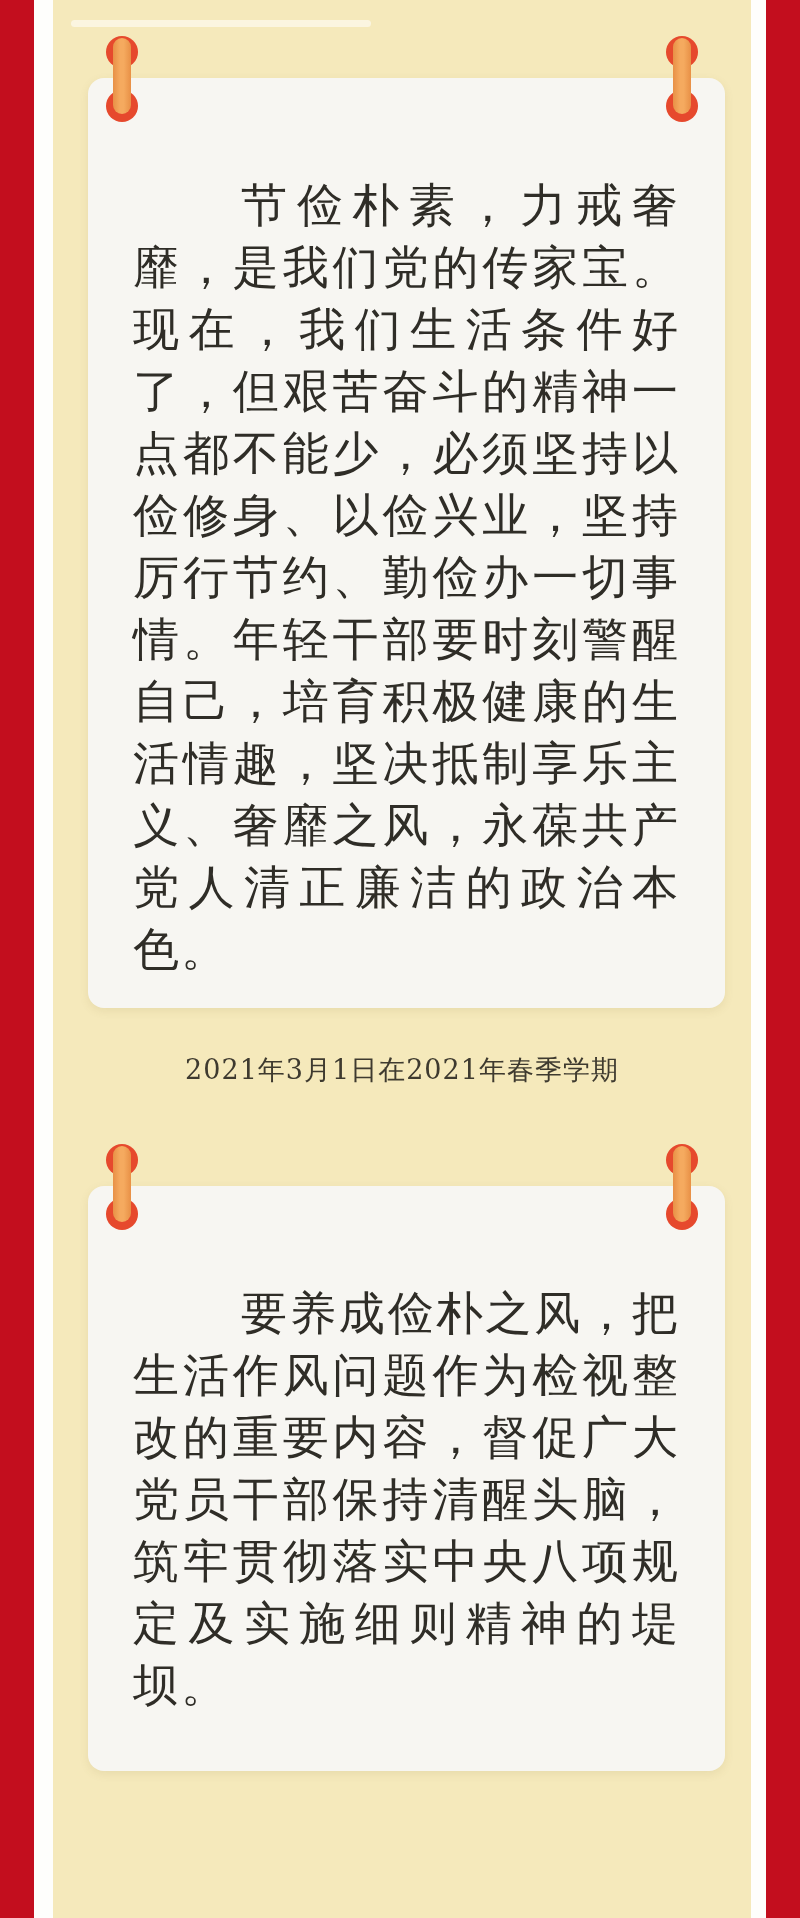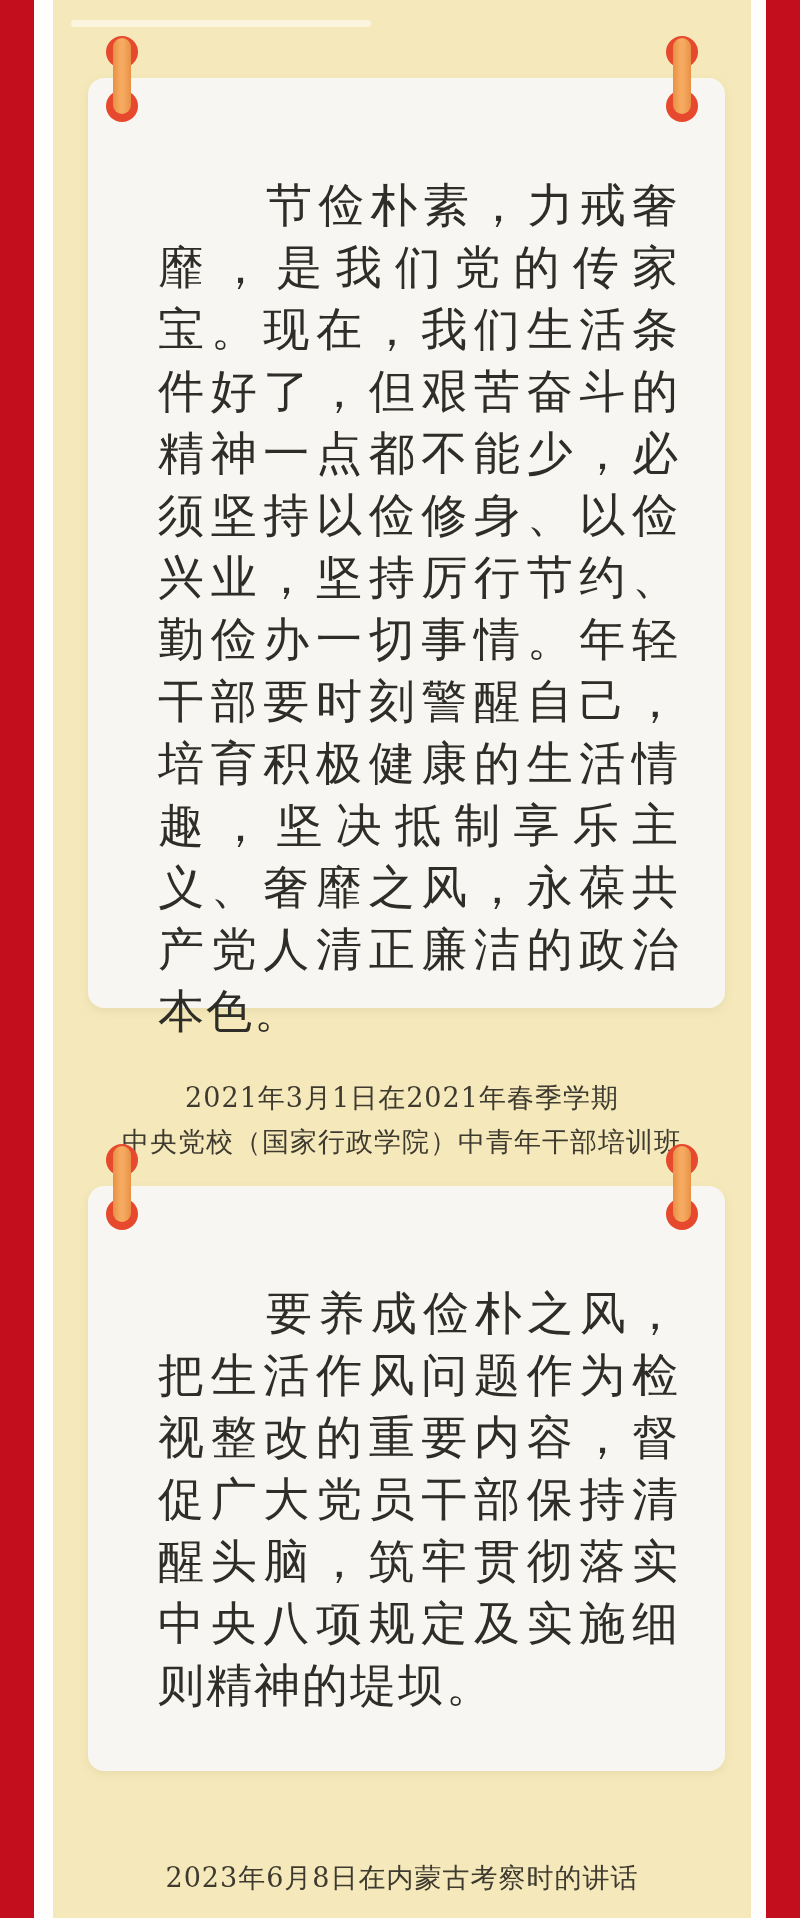--- a/index.html
+++ b/index.html
@@ -44,21 +44,21 @@
   .card{
     position:absolute; left:35px; width:637px;
     background:var(--card_white);
     border-radius:16px;
     box-shadow:0 3px 10px rgba(120,100,40,0.10);
   }
   .card1{top:78px;  height:930px}
   .card2{top:1186px; height:585px}
   .quote{
     margin:0;
-    padding:96px 45px 0 70px;
+    padding:96px 45px 0 45px;
     font-size:46px;
     line-height:62px;
     letter-spacing:2px;
     color:var(--quote_ink);
     text-align:justify;
     text-indent:2.35em;
   }
   .pin{
     position:absolute; top:-42px;
     width:32px; height:90px;
@@ -78,21 +78,21 @@
     background:linear-gradient(90deg,#E89046,var(--pin_orange) 40%,var(--pin_orange) 60%,#E89046);
   }
   .attribution{
     position:absolute; left:0; width:100%;
     text-align:center;
     font-size:27px;
     line-height:44px;
     letter-spacing:1px;
     color:var(--attribution_ink);
   }
-  .attribution.a1{top:1076px}
+  .attribution.a1{top:1048px}
   .attribution.a2{top:1856px}
 </style>
 </head>
 <body>
 
 <div class="page">
   <div class="side-border left"></div>
   <div class="side-border right"></div>
 
   <div class="content">
@@ -107,34 +107,30 @@
       <div class="pin right">
         <span class="cap top"></span>
         <span class="cap bottom"></span>
         <span class="bar"></span>
       </div>
       <p class="quote">节俭朴素，力戒奢靡，是我们党的传家宝。现在，我们生活条件好了，但艰苦奋斗的精神一点都不能少，必须坚持以俭修身、以俭兴业，坚持厉行节约、勤俭办一切事情。年轻干部要时刻警醒自己，培育积极健康的生活情趣，坚决抵制享乐主义、奢靡之风，永葆共产党人清正廉洁的政治本色。</p>
     </section>
 
     <div class="attribution a1">
       <div>2021年3月1日在2021年春季学期</div>
-      <div>中央党校（国家行政学院）中青年干部培训班</div>
     </div>
 
     <section class="card card2">
       <div class="pin left">
         <span class="cap top"></span>
         <span class="cap bottom"></span>
         <span class="bar"></span>
       </div>
       <div class="pin right">
         <span class="cap top"></span>
         <span class="cap bottom"></span>
         <span class="bar"></span>
       </div>
       <p class="quote">要养成俭朴之风，把生活作风问题作为检视整改的重要内容，督促广大党员干部保持清醒头脑，筑牢贯彻落实中央八项规定及实施细则精神的堤坝。</p>
     </section>
 
-    <div class="attribution a2">
-      <div>2023年6月8日在内蒙古考察时的讲话</div>
-    </div>
   </div>
 </div>
 
 </body></html>

